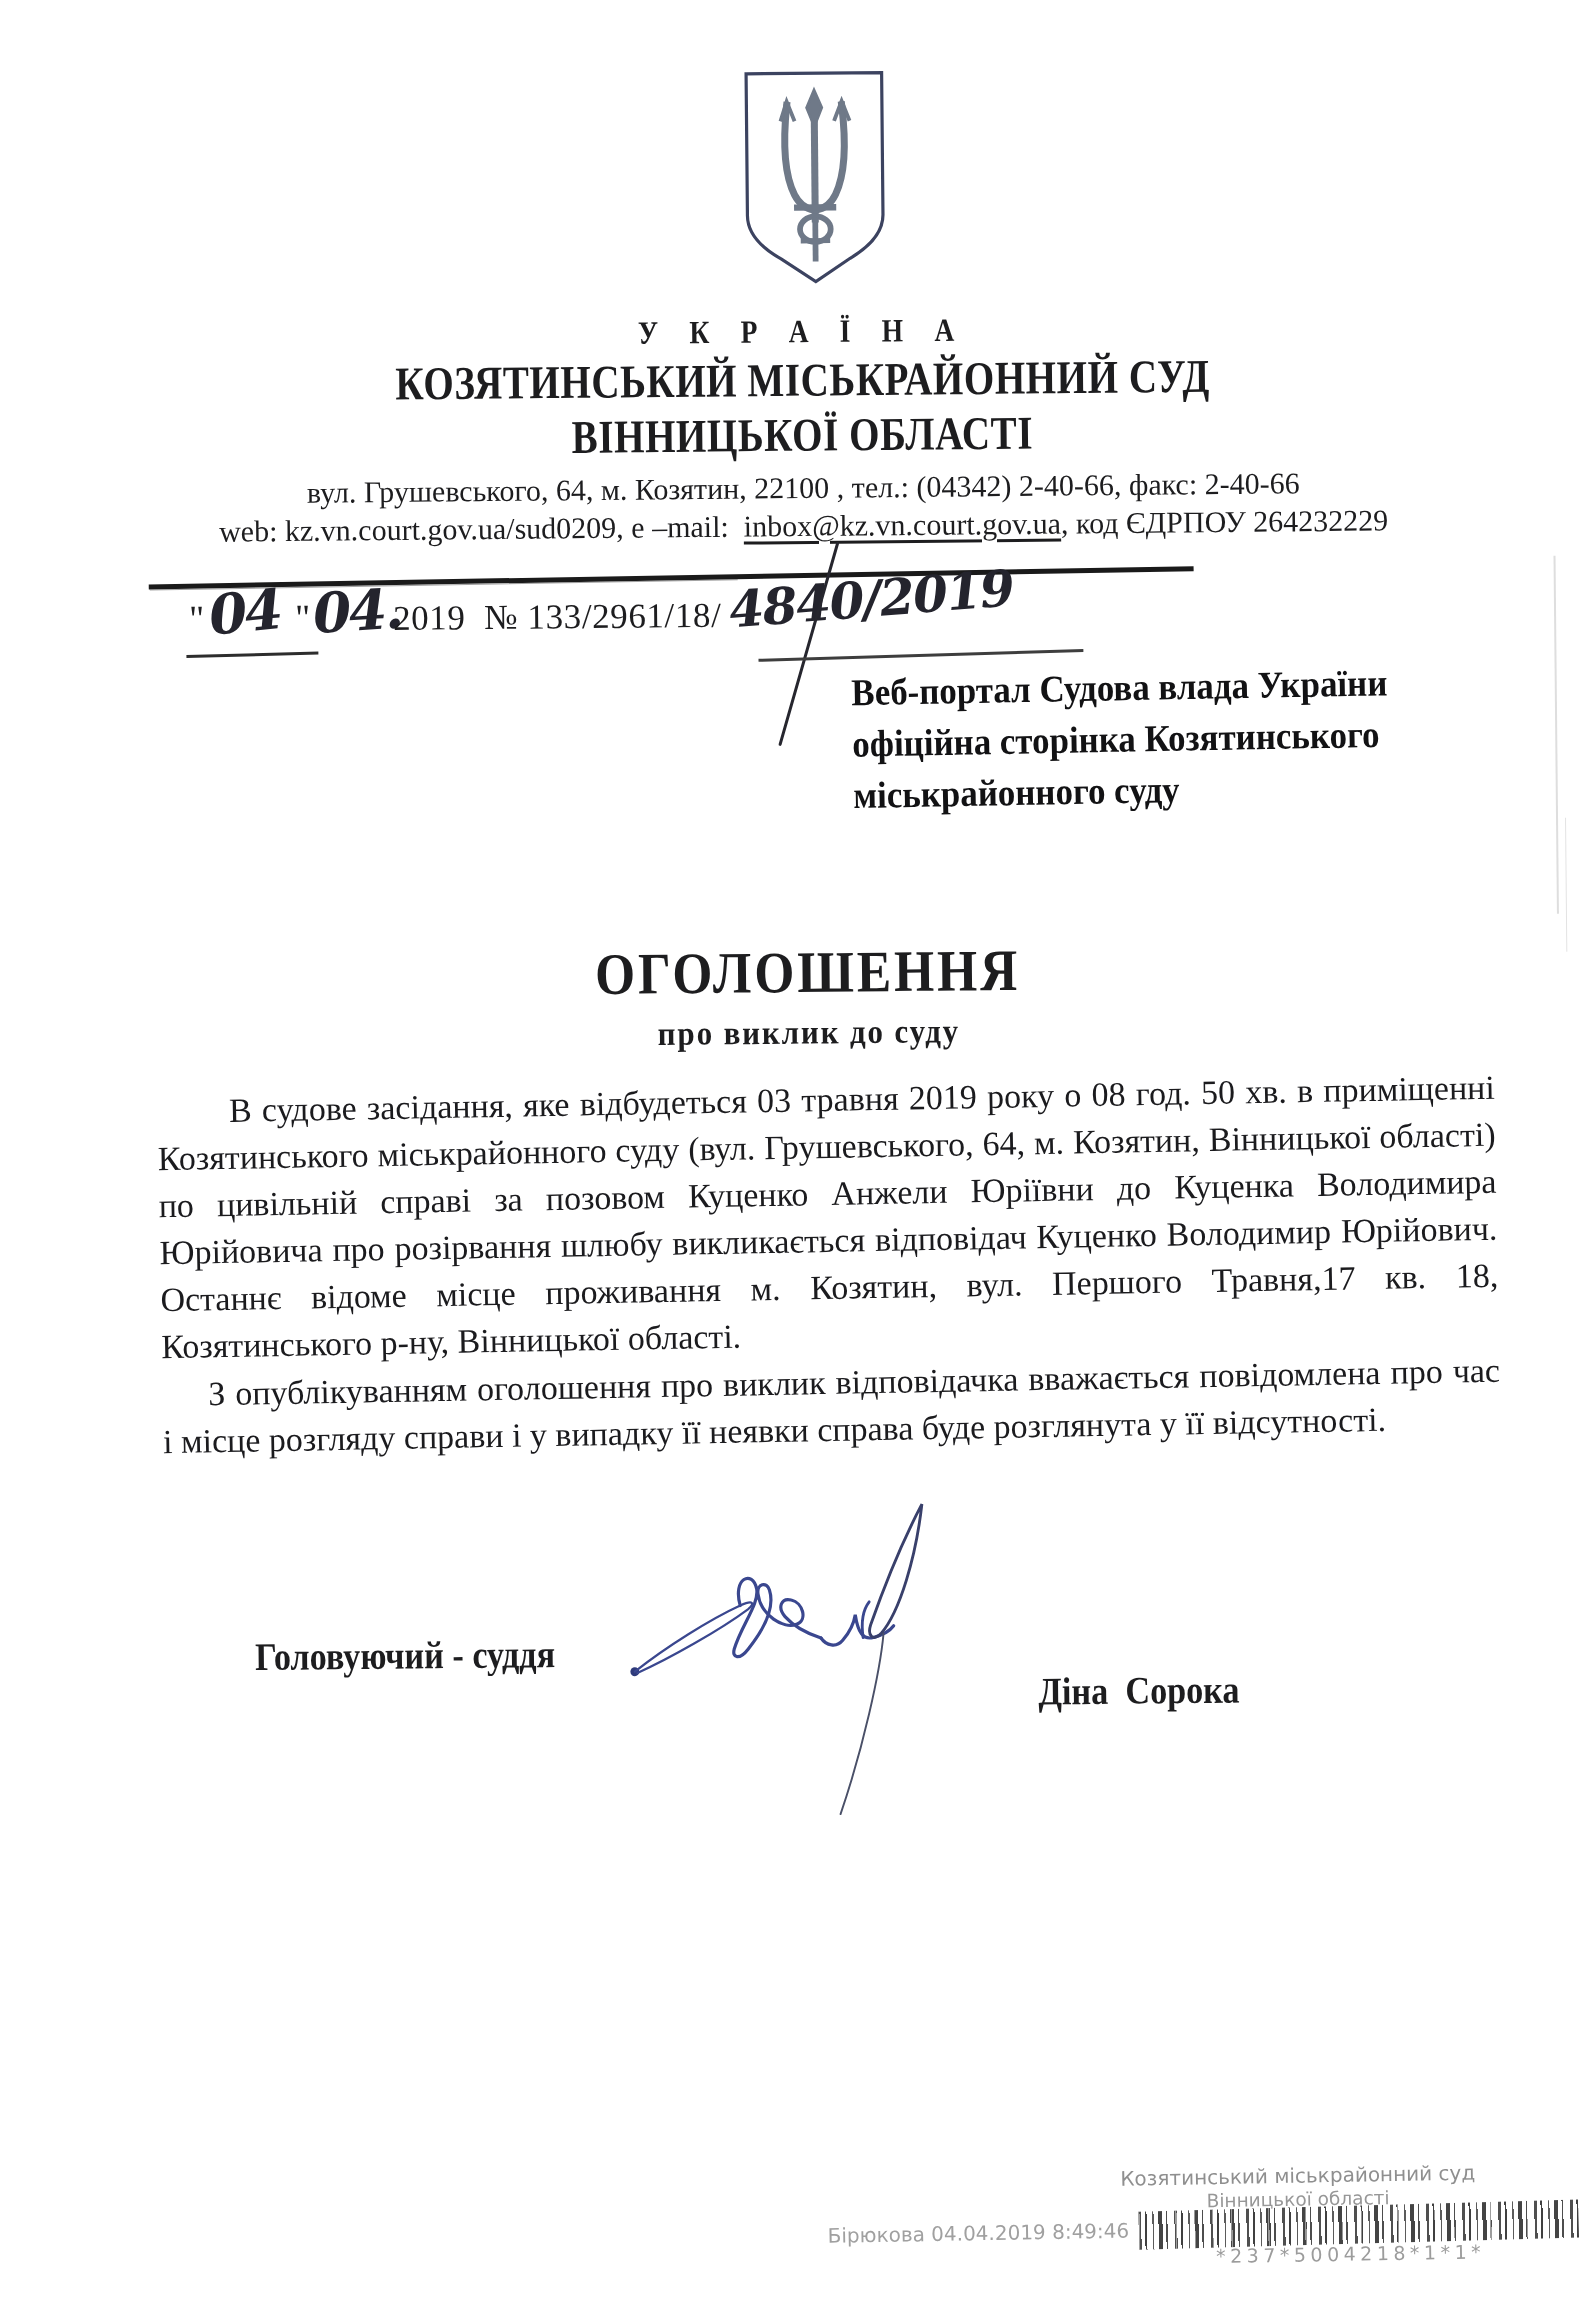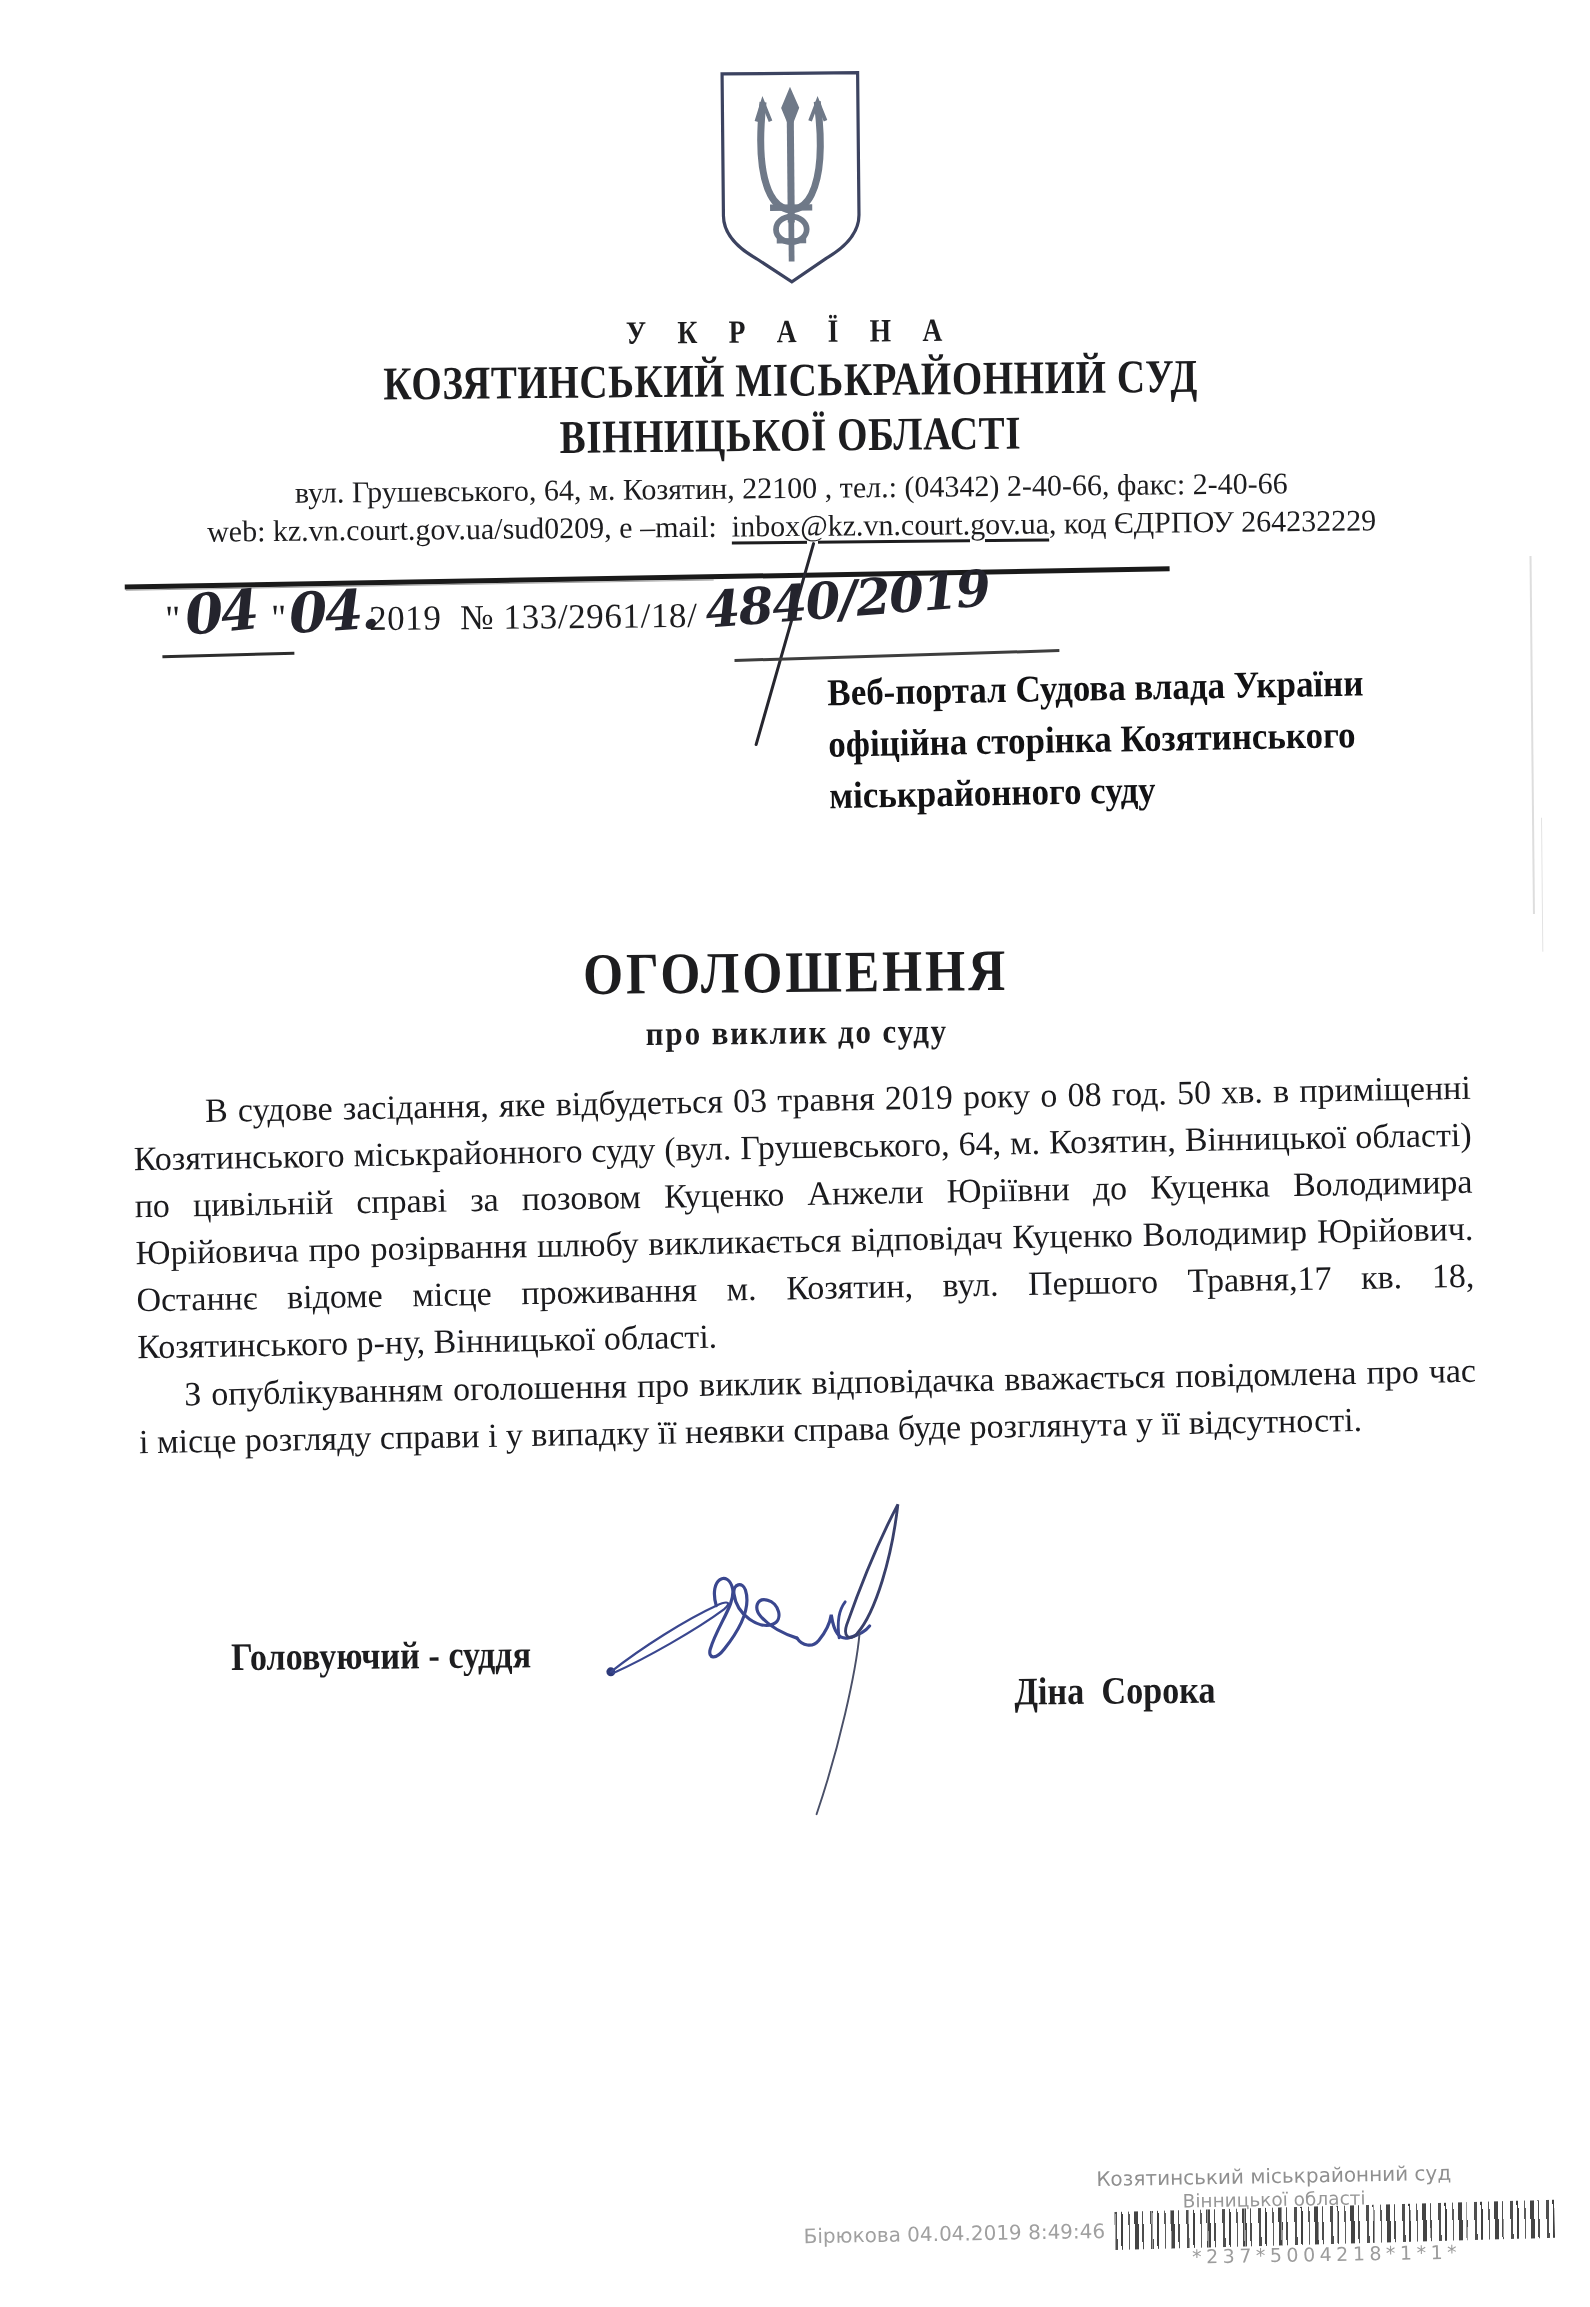--- a/index.html
+++ b/index.html
@@ -4,21 +4,21 @@
 <style>
   * { margin:0; padding:0; box-sizing:border-box; }
   html,body { background:#ffffff; }
   body {
     width:1591px; height:2307px;
     font-family:"Liberation Serif", serif;
     color:#1d1d1f;
     overflow:hidden;
     position:relative;
   }
-  .page { position:absolute; inset:0; background:#ffffff; }
+  .page { position:absolute; inset:0; background:#ffffff;margin-left:24px; }
   .scan { position:absolute; inset:0; transform:rotate(-0.55deg); transform-origin:50% 40%; }
 
   .abs { position:absolute; }
   .center-row { left:0; right:0; text-align:center; }
   .inner { display:inline-block; }
 
   
   .country { top:315px; font-size:29px; font-weight:bold; letter-spacing:12.8px; }
   .country .inner { transform:scale(0.95,1.12); }
   .court1 { top:356px; font-size:42px; font-weight:bold; }

